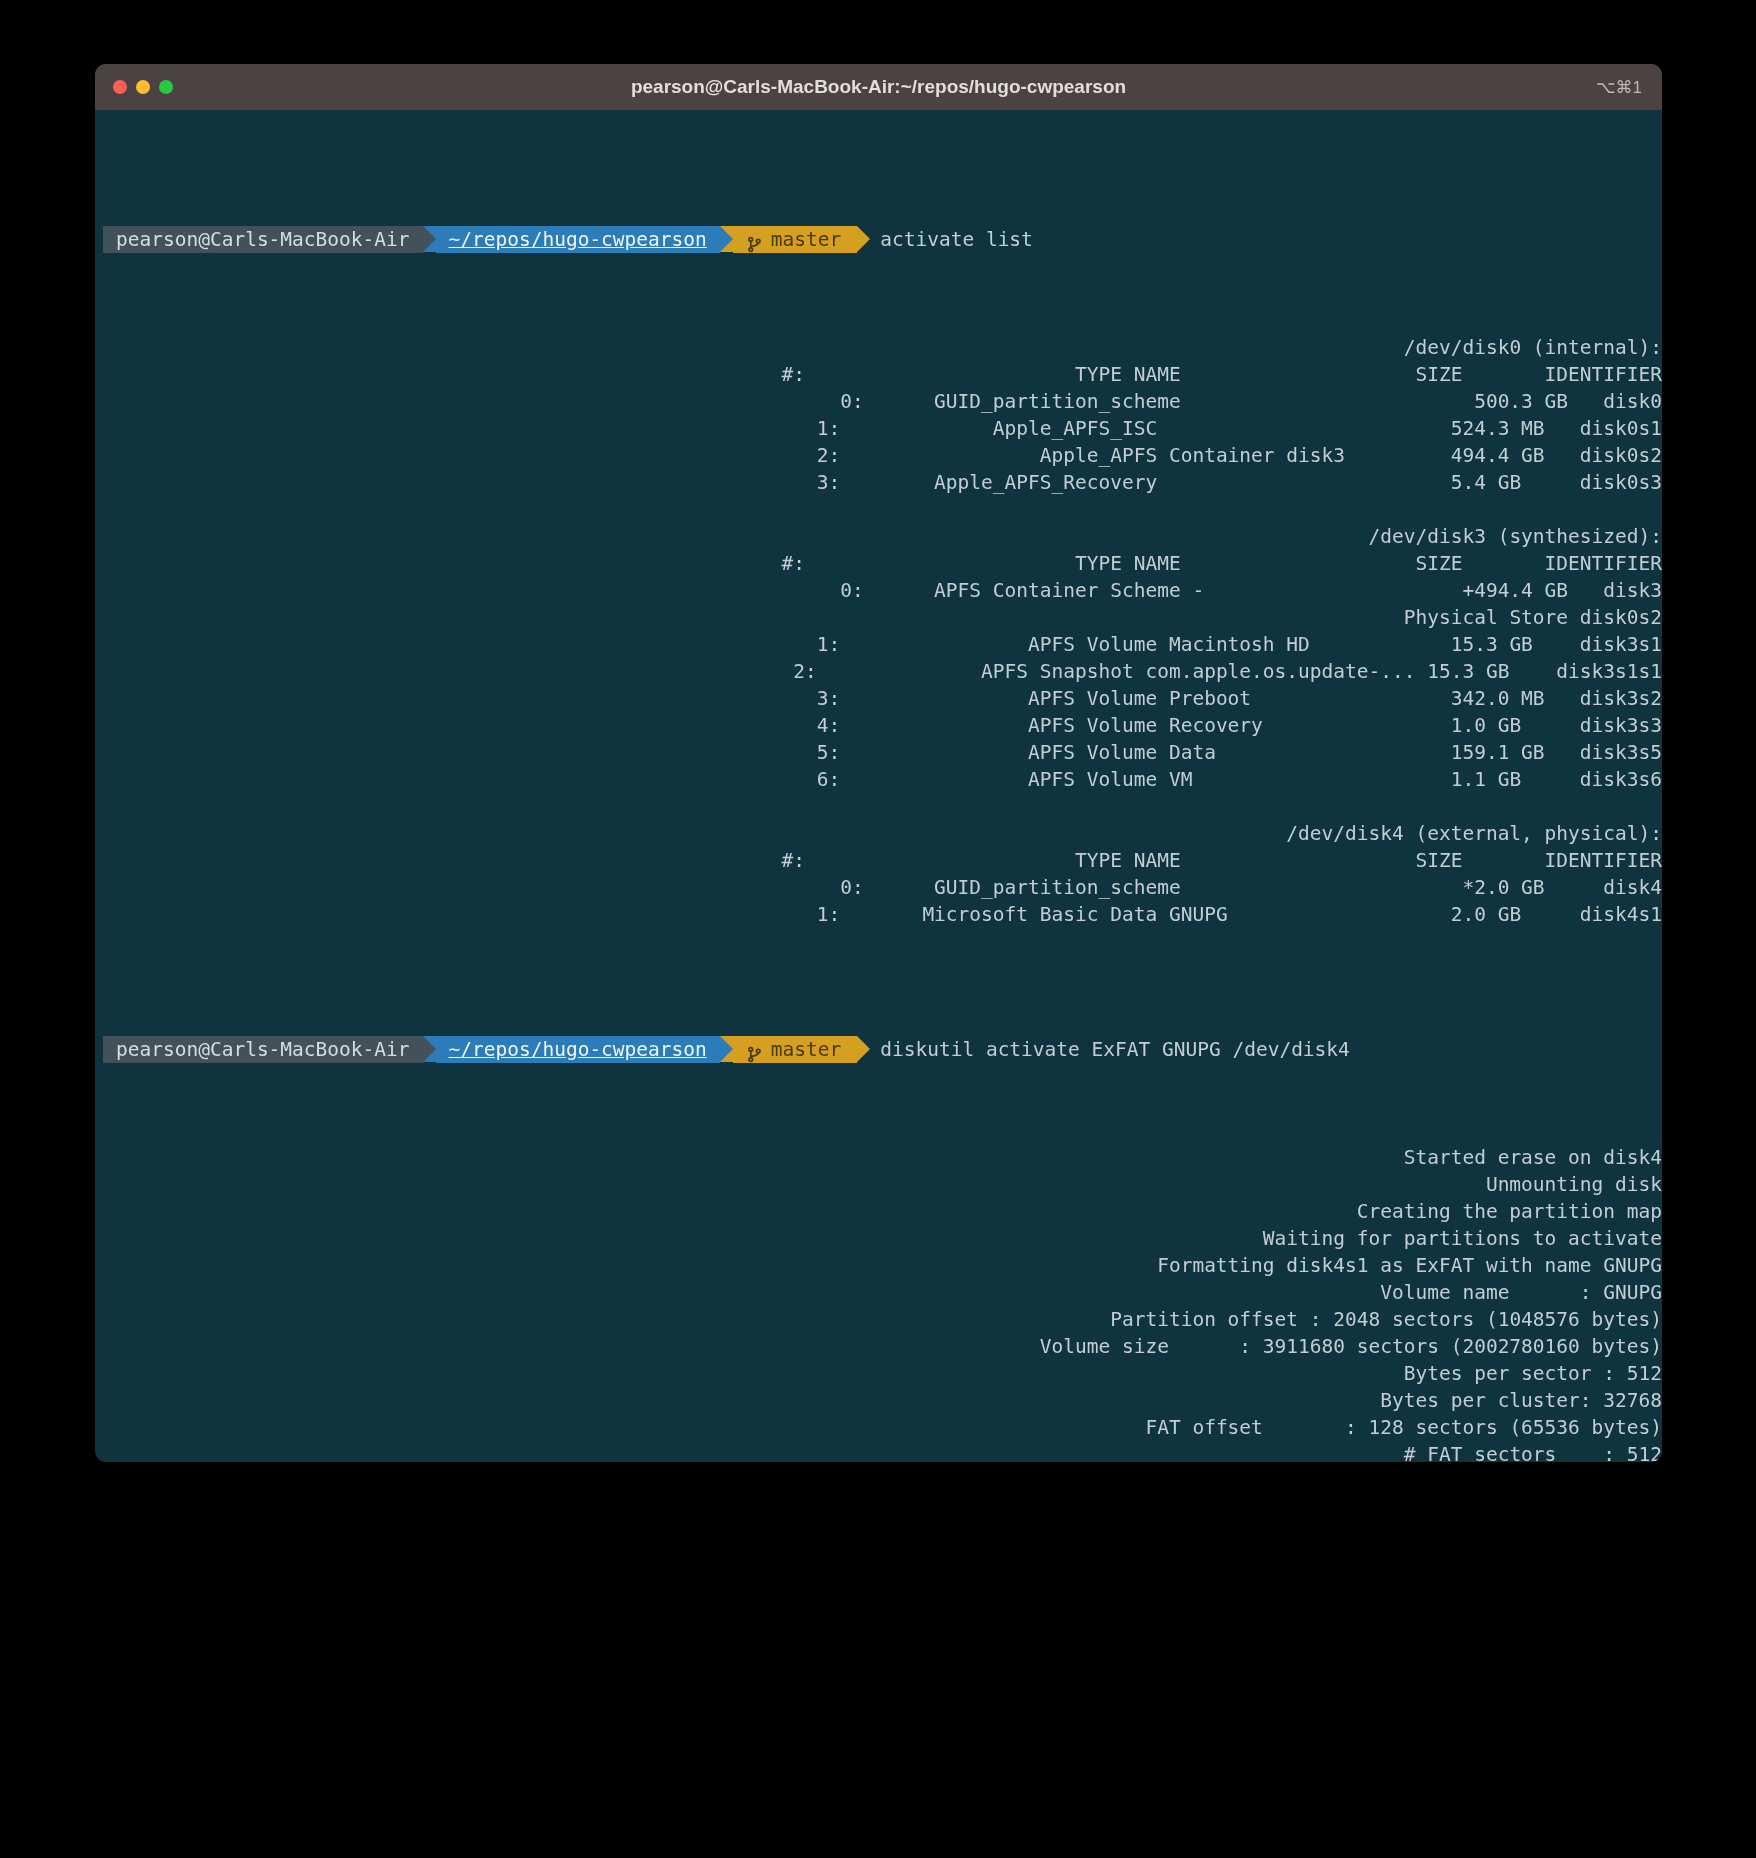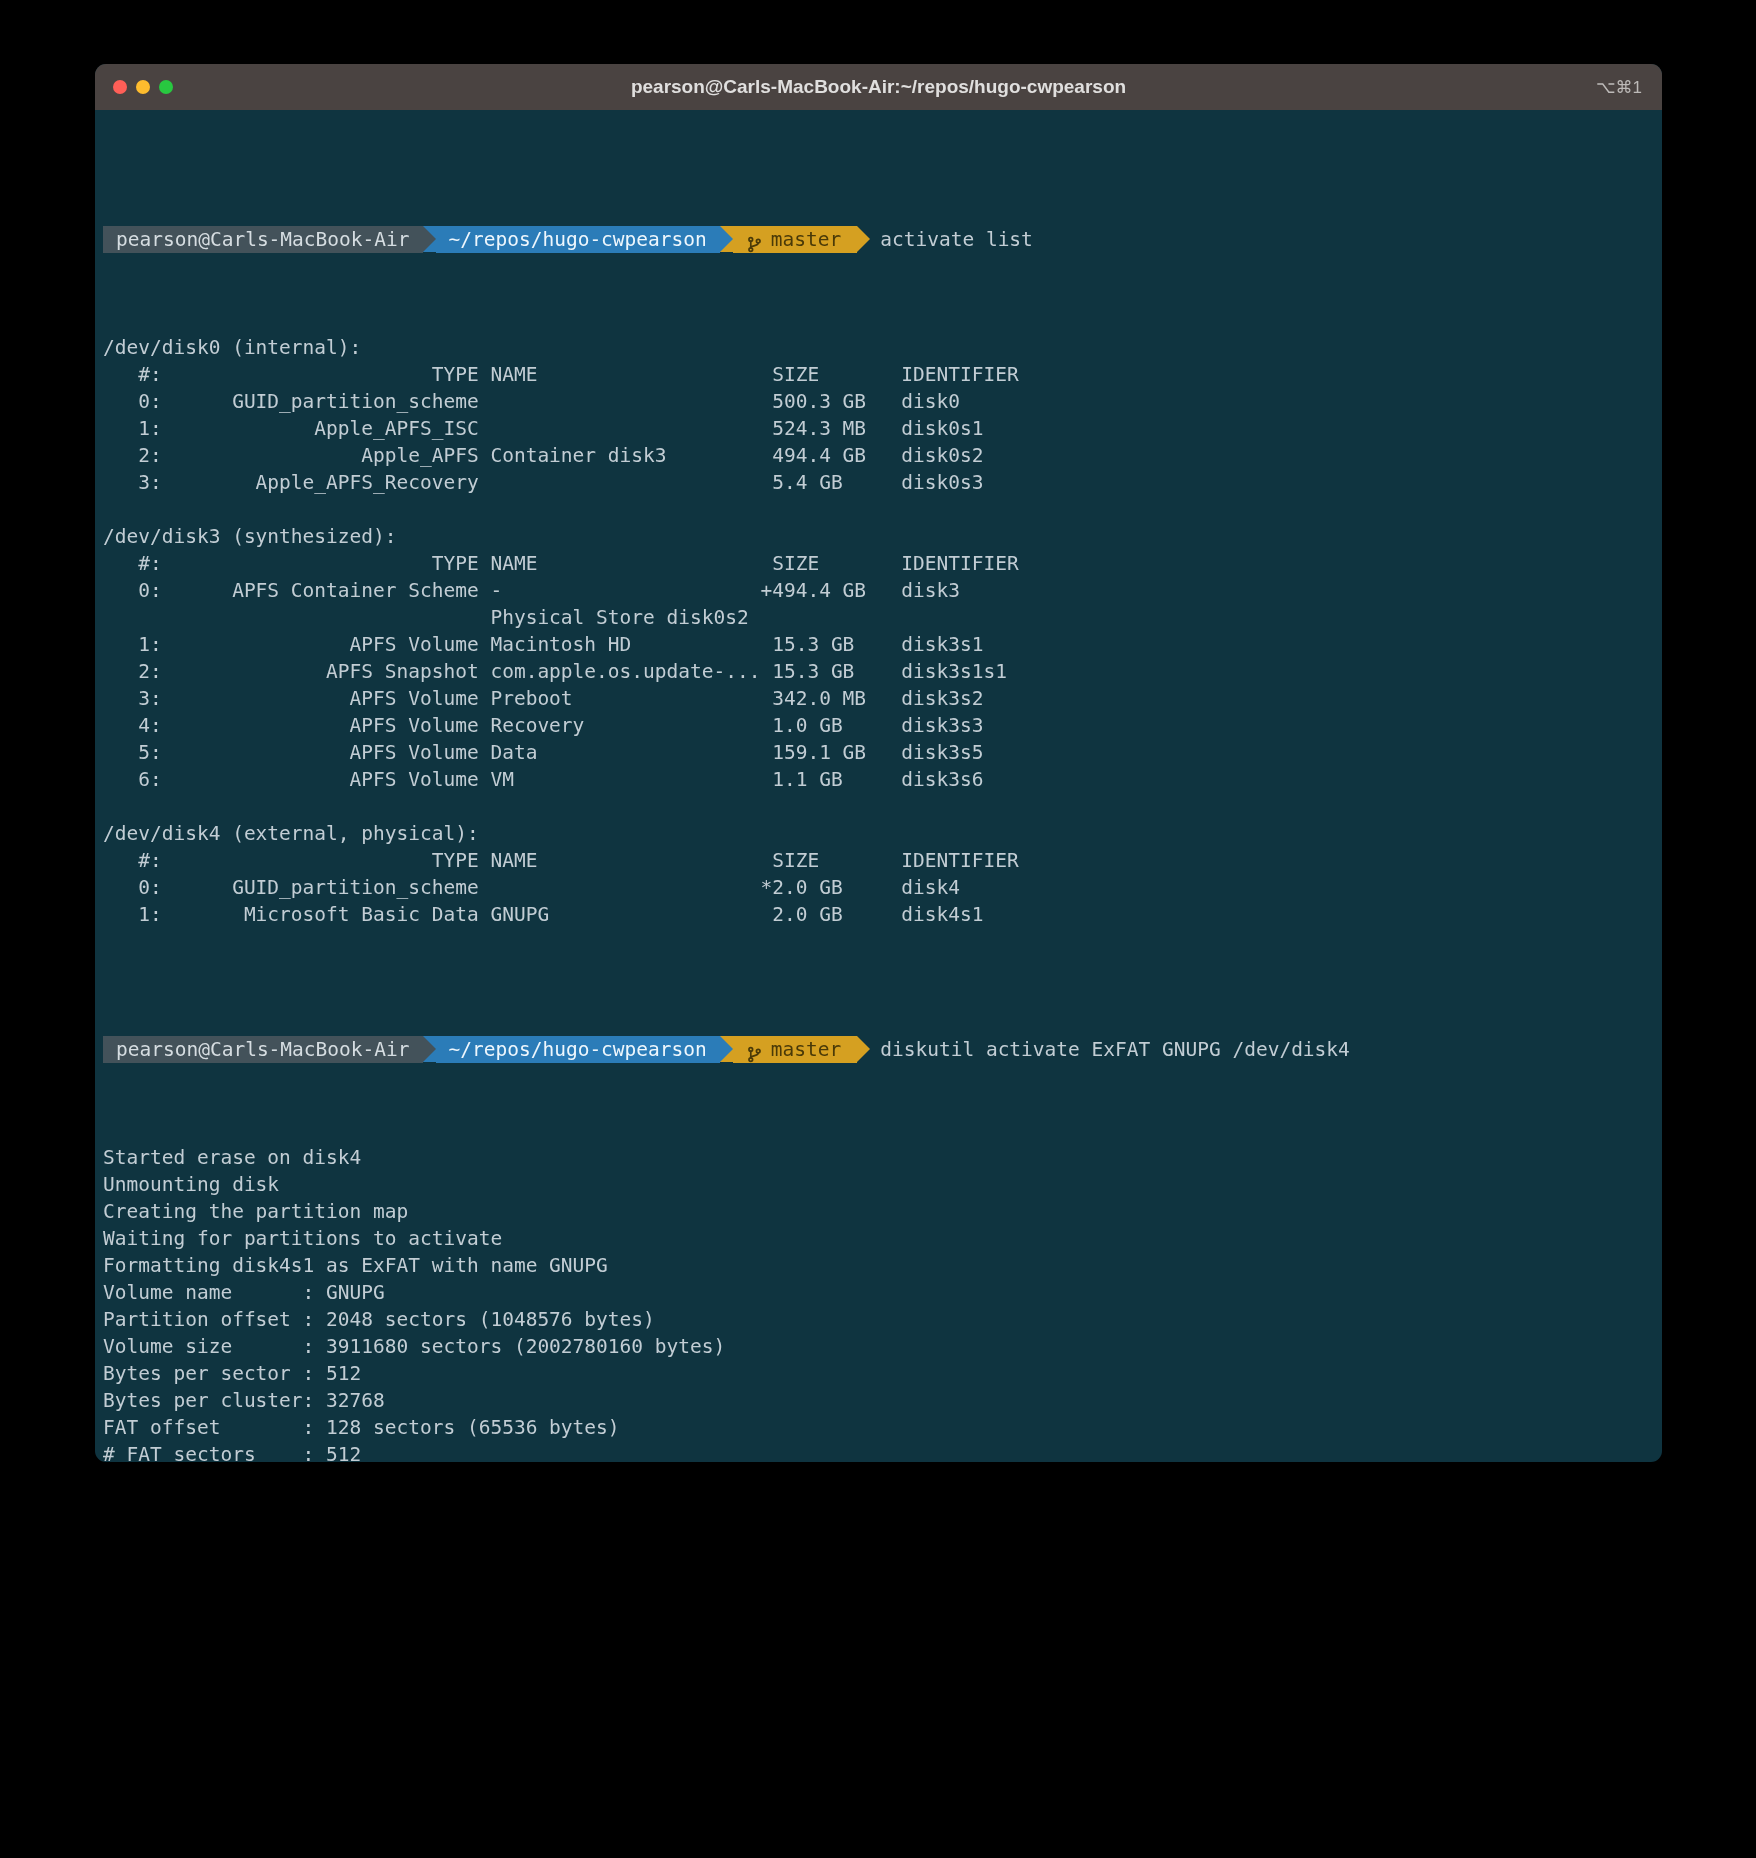--- a/index.html
+++ b/index.html
@@ -40,25 +40,25 @@
     font-family: "Liberation Sans", sans-serif;
     font-size: 17px; color: #bdbab8;
   }
   .terminal {
     padding: 8px 0 0 8px;
     font-family: "DejaVu Sans Mono", "Liberation Mono", monospace;
     font-size: 19.5px; line-height: 27px;
     color: var(--terminal-text, #c2cdd4);
     white-space: pre;
   }
-  pre.out { margin: 0; font: inherit; color: inherit; }
+  pre.out { margin: 0; font: inherit; color: inherit; text-align: right; }
   .prompt-line { display: flex; height: 27px; align-items: stretch; }
   .seg { display: flex; align-items: center; padding: 0 13px; flex: none; }
   .seg-user   { background: var(--seg-user-bg, #43525a);  color: var(--seg-user-text, #d6dde1); }
-  .seg-path   { background: var(--seg-path-bg, #2b7cb8);  color: var(--seg-path-text, #eef7fd); }
+  .seg-path   { background: var(--seg-path-bg, #2b7cb8);  color: var(--seg-path-text, #eef7fd); text-decoration: underline; }
   .seg-branch { background: var(--seg-branch-bg, #d5a021); color: var(--seg-branch-text, #4a3a08); gap: 8px; padding-right: 16px; align-items: flex-end; }
   .arrow {
     width: 0; height: 0; flex: none;
     border-top: 13.5px solid transparent;
     border-bottom: 13.5px solid transparent;
   }
   .arr1 { border-left: 13px solid var(--seg-user-bg, #43525a);  background: var(--seg-path-bg, #2b7cb8); }
   .arr2 { border-left: 13px solid var(--seg-path-bg, #2b7cb8);  background: var(--seg-branch-bg, #d5a021); }
   .arr3 { border-left: 13px solid var(--seg-branch-bg, #d5a021); background: transparent; }
   .cmd { padding-left: 10px; display: flex; align-items: center; flex: none; }

